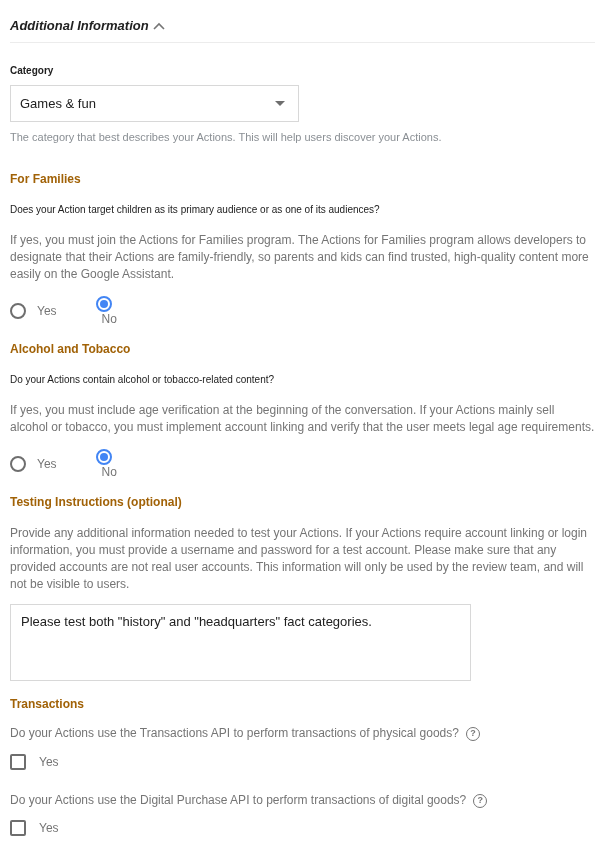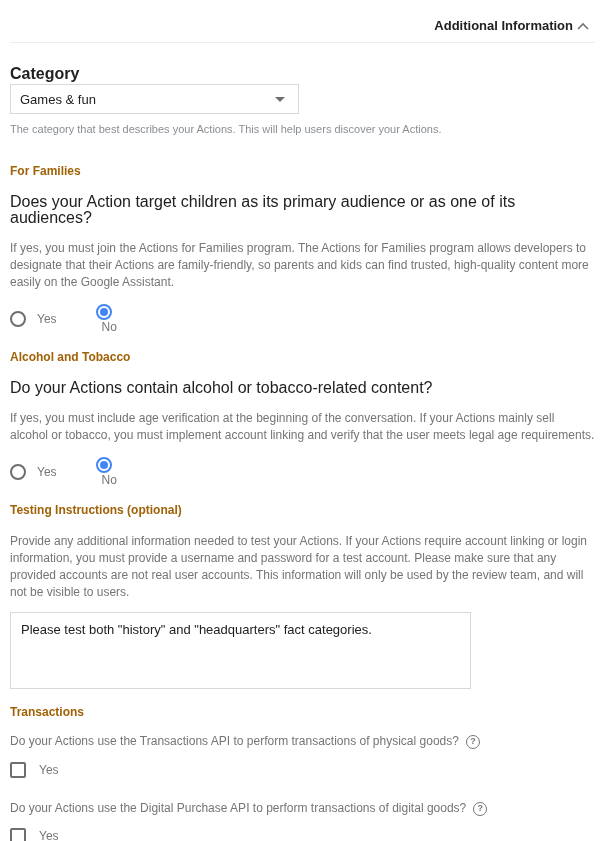--- a/index.html
+++ b/index.html
@@ -8,39 +8,40 @@
     font-family: "Liberation Sans", sans-serif;
     color: #212121;
     width: 605px;
     height: 841px;
     overflow: hidden;
   }
   .container { padding: 0 10px; }
 
   
   .section-header {
-    display: flex; align-items: center; justify-content: flex-end;
+    display: flex; align-items: center; justify-content: flex-start;
     padding: 16px 2px 7px 0;
     border-bottom: 1px solid #ececec;
+    font-style: italic;
   }
   .section-header .title { font-size: 13px; font-weight: bold; color: #212121; }
   .chevron-btn { background: none; border: none; cursor: pointer; padding: 2px 4px; display: flex; }
 
   
-  .field-label { font-size: 16px; font-weight: bold; color: #212121; }
+  .field-label { font-size: 10px; font-weight: bold; color: #212121; }
   .sub-heading { font-size: 12px; font-weight: bold; color: #a16207; }
-  .question-dark { font-size: 16px; font-weight: 500; color: #212121; line-height: 16px; }
+  .question-dark { font-size: 10px; font-weight: 500; color: #212121; line-height: 16px; }
   .body-gray { font-size: 12px; color: #757575; line-height: 17px; max-width: 586px; }
   .helper-small { font-size: 11px; color: #8a8f94; line-height: 14px; }
 
   
   .category-label { margin-top: 22px; }
   .select-box {
-    margin-top: 1px;
-    width: 289px; height: 30px;
+    margin-top: 9px;
+    width: 289px; height: 37px;
     border: 1px solid #d8d8d8;
     display: flex; align-items: center; justify-content: space-between;
     padding: 0 13px 0 9px;
     cursor: pointer;
     background: #fff;
   }
   .select-box .select-value { font-size: 13px; color: #212121; }
   .select-arrow {
     width: 0; height: 0;
     border-left: 5px solid transparent;

